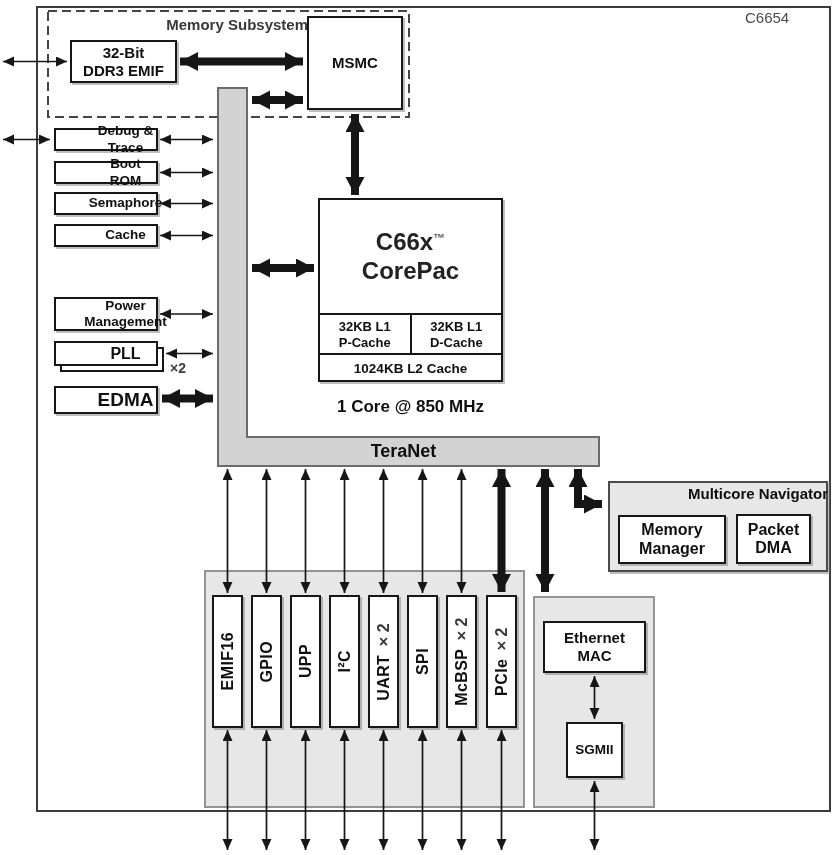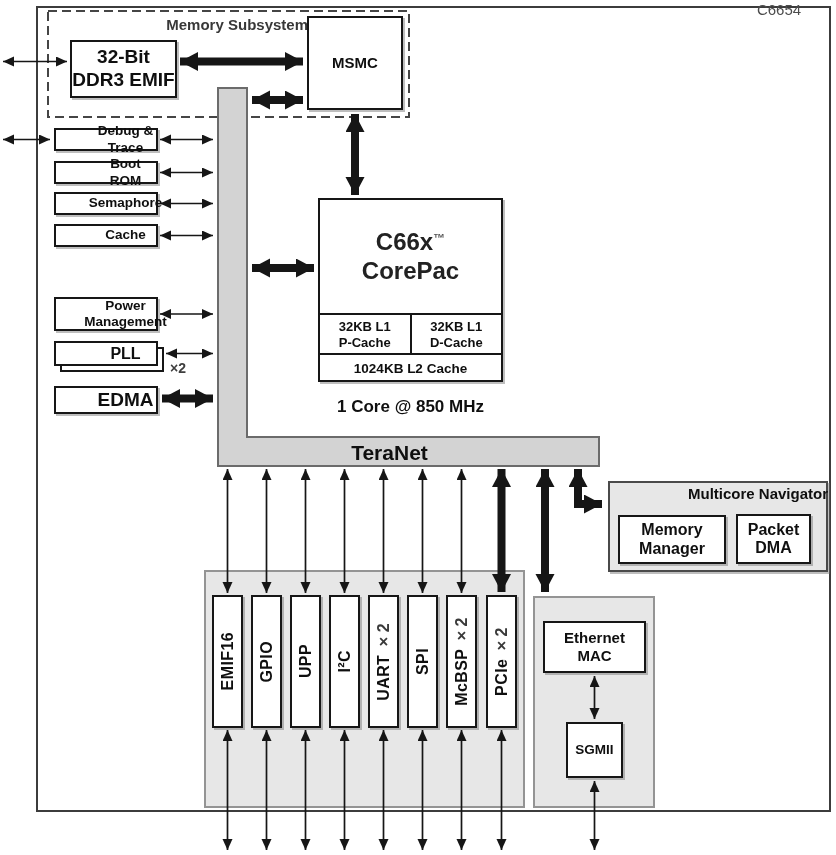--- a/index.html
+++ b/index.html
@@ -24,21 +24,21 @@
   .vtext{writing-mode:vertical-rl;transform:rotate(180deg);font-weight:700;font-size:16px;letter-spacing:.4px;white-space:nowrap;}
   .sfx{margin-inline-start:5px;color:#3a3a3a;}
   .sfx:empty{margin-inline-start:0;}
 </style>
 </head>
 <body>
 
 <div class="stage">
 
   <div class="frame"></div>
-  <div class="lbl" style="left:745px;top:1px;width:68px;text-align:center;font-size:15px;font-weight:400;color:#4c4c4c;">C6654</div>
+  <div class="lbl" style="left:745px;top:9px;width:68px;text-align:left;font-size:15px;font-weight:400;color:#4c4c4c;">C6654</div>
 
   <div class="gcon" style="left:204px;top:570px;width:321px;height:238px;"></div>
   <div class="gcon" style="left:533px;top:596px;width:122px;height:212px;"></div>
   <div class="navcon" style="left:608px;top:481px;width:220px;height:91px;"></div>
 
   <svg class="layer" width="836" height="855" viewBox="0 0 836 855">
     <defs>
       <marker id="tR" markerUnits="userSpaceOnUse" markerWidth="12" markerHeight="11" refX="11" refY="5" orient="0">
           <path d="M0,0L11,5L0,10Z" fill="#161616"></path>
         </marker>
@@ -116,21 +116,21 @@
 
       <line x1="501.5" y1="469" x2="501.5" y2="592" marker-start="url(#kU)" marker-end="url(#kD)"></line>
 
       <line x1="545" y1="469" x2="545" y2="592" marker-start="url(#kU)" marker-end="url(#kD)"></line>
 
       <path d="M578,469 L578,504 L602,504" marker-start="url(#kU)" marker-end="url(#kR)"></path>
     </g>
   </svg>
 
   <div class="lbl" style="left:48px;top:16px;width:260px;text-align:right;font-size:15px;color:#383838;">Memory Subsystem</div>
-  <div class="box" style="left:70px;top:40px;width:107px;height:58px;font-size:19px;">
+  <div class="box" style="left:70px;top:40px;width:107px;height:43px;font-size:15px;">
     <div>32-Bit</div>
     <div>DDR3 EMIF</div>
   </div>
   <div class="box" style="left:307px;top:16px;width:96px;height:94px;font-size:15px;">
     <div>MSMC</div>
   </div>
 
   <div class="box mbox" style="top:128px;">
     <div>Debug &amp; Trace</div>
   </div>
@@ -168,21 +168,21 @@
       </div>
       <div class="cp-cell">
         <div>32KB L1</div>
         <div>D-Cache</div>
       </div>
     </div>
     <div class="cp-l2">1024KB L2 Cache</div>
   </div>
   <div class="lbl" style="left:318px;top:397px;width:185px;text-align:center;font-size:17px;">1 Core @ 850 MHz</div>
 
-  <div class="lbl" style="left:217px;top:441px;width:345px;text-align:center;font-size:21px;">TeraNet</div>
+  <div class="lbl" style="left:231px;top:441px;width:345px;text-align:center;font-size:18px;">TeraNet</div>
 
   <div class="lbl" style="left:608px;top:485px;width:220px;text-align:right;font-size:15px;">Multicore Navigator</div>
   <div class="box" style="left:618px;top:515px;width:108px;height:49px;font-size:16px;line-height:1.15;">
     <div>Memory</div>
     <div>Manager</div>
   </div>
   <div class="box" style="left:736px;top:514px;width:75px;height:50px;font-size:16px;line-height:1.15;">
     <div>Packet</div>
     <div>DMA</div>
   </div>

